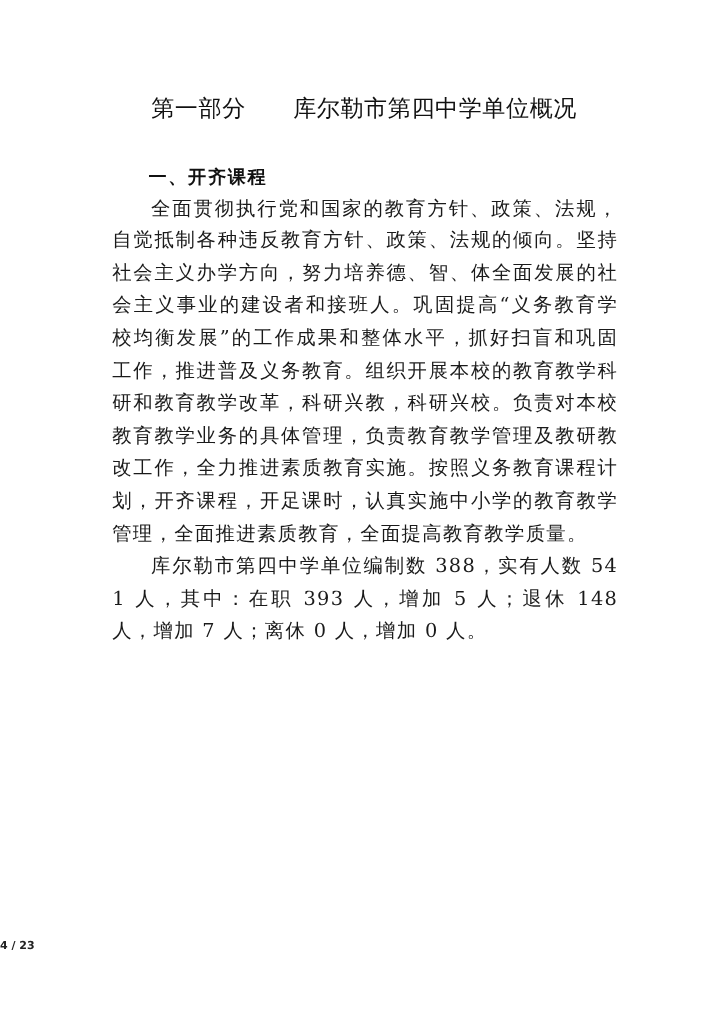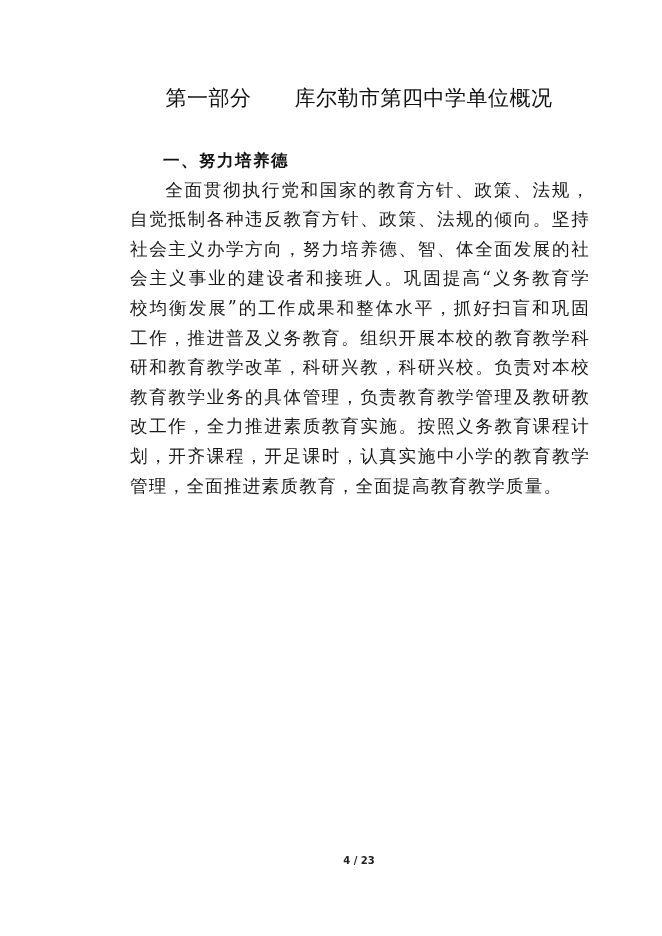--- a/index.html
+++ b/index.html
@@ -14,21 +14,20 @@
       overflow: hidden;
       font-family: "DejaVu Serif", "Liberation Serif", serif;
       color: #1a1a1a;
     }
     .page {
       position: absolute;
       left: 0; top: 0;
       width: 554px;
       height: 936px;
       background: #ffffff;
-      margin-left: 28px;
     }
     .title {
       position: absolute;
       top: 84px;
       left: 0;
       width: 662px;
       text-align: center;
       font-family: "DejaVu Sans", "Liberation Sans", sans-serif;
       font-size: 21px;
       font-weight: normal;
@@ -58,36 +57,37 @@
     .para {
       margin: 0;
       text-indent: 2em;
       word-break: break-all;
     }
     .page-number {
       position: absolute;
       top: 855px;
       left: 0;
       width: 662px;
-      text-align: center;
+      text-align: left;
       font-family: "DejaVu Sans", "Liberation Sans", sans-serif;
       font-size: 10px;
       font-weight: bold;
       color: #222;
     }
   </style>
 </head>
 <body>
 
 <div class="page">
   <div class="title">第一部分      库尔勒市第四中学单位概况</div>
 
   <div class="content">
     <div>
-      <p class="heading">一、努力培养德</p>
+      <p class="heading">一、开齐课程</p>
       <p class="para">全面贯彻执行党和国家的教育方针、政策、法规，自觉抵制各种违反教育方针、政策、法规的倾向。坚持社会主义办学方向，努力培养德、智、体全面发展的社会主义事业的建设者和接班人。巩固提高“义务教育学校均衡发展”的工作成果和整体水平，抓好扫盲和巩固工作，推进普及义务教育。组织开展本校的教育教学科研和教育教学改革，科研兴教，科研兴校。负责对本校教育教学业务的具体管理，负责教育教学管理及教研教改工作，全力推进素质教育实施。按照义务教育课程计划，开齐课程，开足课时，认真实施中小学的教育教学管理，全面推进素质教育，全面提高教育教学质量。</p>
     </div>
     <div>
+      <p class="para">库尔勒市第四中学单位编制数 388，实有人数 541 人，其中：在职 393 人，增加 5 人；退休 148 人，增加 7 人；离休 0 人，增加 0 人。</p>
     </div>
   </div>
 
   <div class="page-number">4 / 23</div>
 </div>
 
 </body></html>

